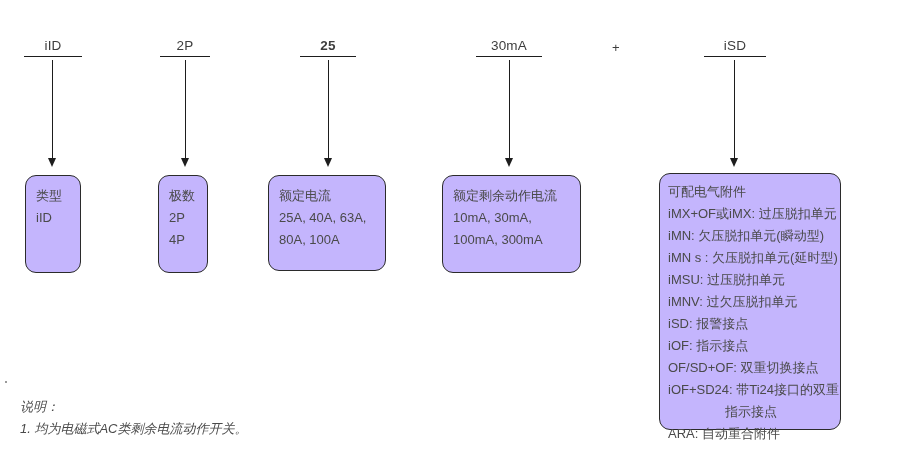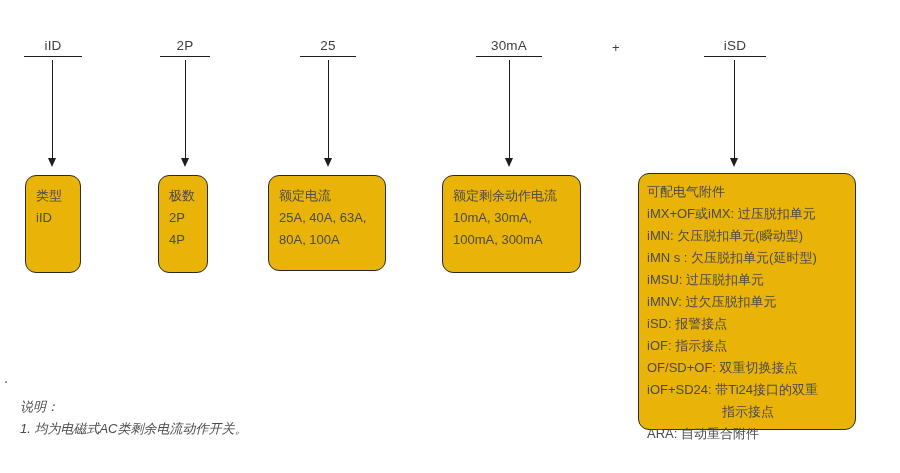--- a/index.html
+++ b/index.html
@@ -62,21 +62,21 @@
     border-left: 4.5px solid transparent;
     border-right: 4.5px solid transparent;
     border-top: 9px solid #1d1d1d;
   }
 
   
   .box {
     position: absolute;
     border: 1.2px solid #2b2b2b;
     border-radius: 11px;
-    background: #eab308;
+    background: #c4b5fd;
   }
   .box-body {
     padding: 9px 9px 0 10px;
   }
   .box-line {
     font-size: 13px;
     line-height: 22px;
     color: #4a4a4a;
     white-space: nowrap;
   }
@@ -106,21 +106,21 @@
   <div class="seg" style="left:24px; top:38px; width:58px;">
     <div class="seg-label">iID</div>
     <div class="seg-rule"></div>
   </div>
 
   <div class="seg" style="left:160px; top:38px; width:50px;">
     <div class="seg-label">2P</div>
     <div class="seg-rule"></div>
   </div>
 
-  <div class="seg" style="left:300px; top:38px; width:56px;">
+  <div class="seg" style="left:300px; top:38px; width:56px;font-weight:bold;">
     <div class="seg-label">25</div>
     <div class="seg-rule"></div>
   </div>
 
   <div class="seg" style="left:476px; top:38px; width:66px;">
     <div class="seg-label">30mA</div>
     <div class="seg-rule"></div>
   </div>
 
   <div class="plus" style="left:612px; top:40px;">+</div>
@@ -179,21 +179,21 @@
   </div>
 
   <div class="box" style="left:442px; top:175px; width:139px; height:98px;">
     <div class="box-body">
       <div class="box-line">额定剩余动作电流</div>
       <div class="box-line">10mA, 30mA,</div>
       <div class="box-line">100mA, 300mA</div>
     </div>
   </div>
 
-  <div class="box wide" style="left:638px; top:173px; width:218px; height:257px;">
+  <div class="box wide" style="left:659px; top:173px; width:182px; height:257px;">
     <div class="box-body" style="padding:7px 6px 0 8px;">
       <div class="box-line">可配电气附件</div>
       <div class="box-line">iMX+OF或iMX: 过压脱扣单元</div>
       <div class="box-line">iMN: 欠压脱扣单元(瞬动型)</div>
       <div class="box-line">iMN s : 欠压脱扣单元(延时型)</div>
       <div class="box-line">iMSU: 过压脱扣单元</div>
       <div class="box-line">iMNV: 过欠压脱扣单元</div>
       <div class="box-line">iSD: 报警接点</div>
       <div class="box-line">iOF: 指示接点</div>
       <div class="box-line">OF/SD+OF: 双重切换接点</div>

